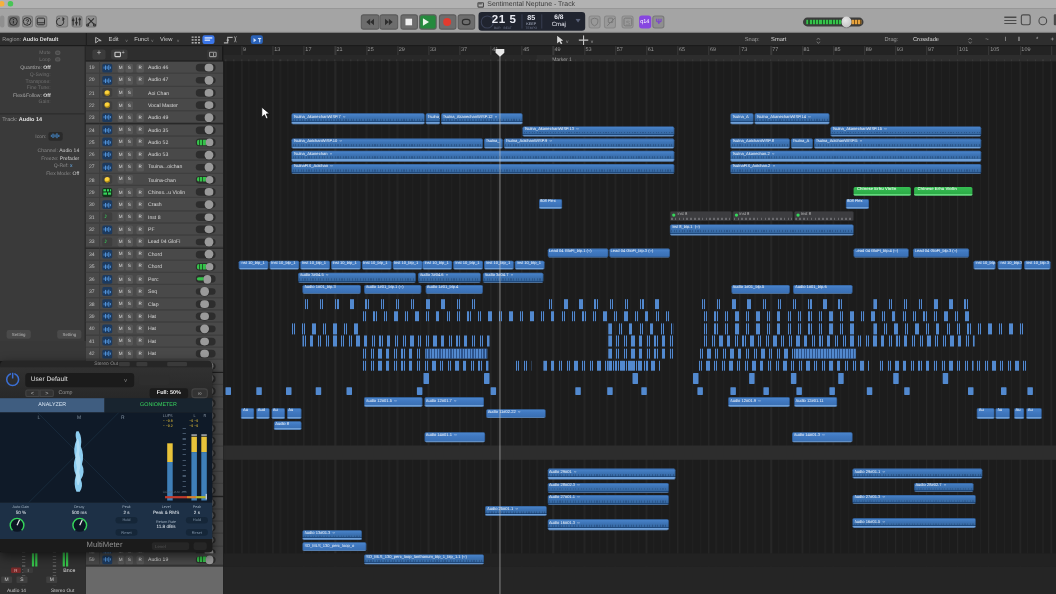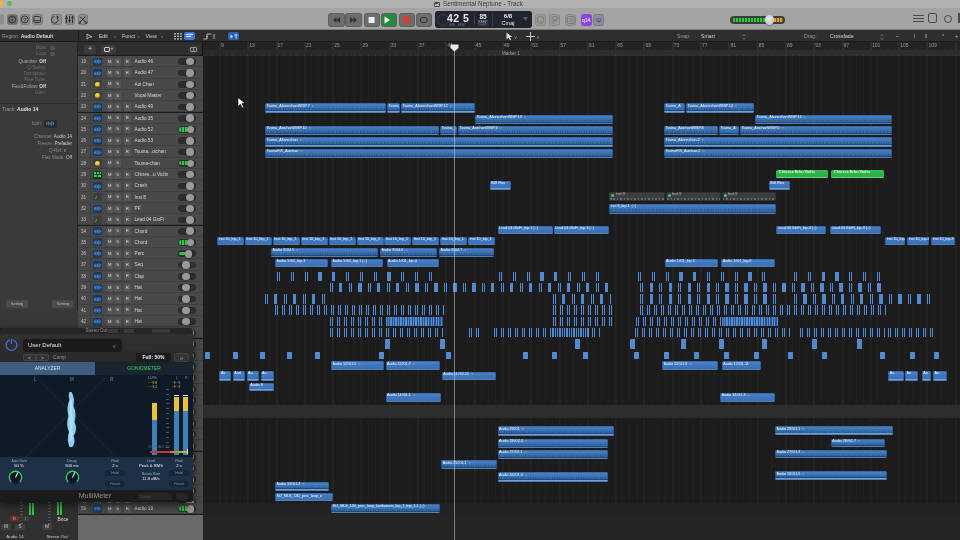--- a/index.html
+++ b/index.html
@@ -61,21 +61,21 @@
       <rect x="40.6" y="4" width="6" height="6" fill="#f0f0f0"></rect>
     </g>
     <path d="M56.5 3.6 L62 7 L56.5 10.4 Z" fill="#eaf5ea"></path>
     <circle cx="78.5" cy="7" r="3.6" fill="#e23a2e"></circle>
     <g fill="none" stroke="#2e2e2e" stroke-width="1">
       <rect x="92.3" y="4.6" width="7" height="4.8" rx="2.4"></rect>
     </g>
   </svg>
 <div class="a" style="left:434.6px;top:11px;width:97px;height:17px;background:#20242f;border-radius:3px"></div>
 <div class="a" style="left:436.5px;top:13.5px;width:12px;height:12px;border:1px solid #3a4156;border-radius:50%"></div>
-<div class="a" style="left:447px;top:11.5px;width:26px;height:12px;color:#e8eaf2;font-size:10.5px;line-height:12px;font-weight:bold;letter-spacing:0.5px">42 5</div>
+<div class="a" style="left:447px;top:11.5px;width:26px;height:12px;color:#e8eaf2;font-size:10.5px;line-height:12px;font-weight:bold;letter-spacing:0.5px">21 5</div>
 <div class="a" style="left:449px;top:23px;width:22px;height:4px;color:#6a7288;font-size:3px;line-height:4px">BAR&nbsp;&nbsp;&nbsp;BEAT</div>
 <div class="a" style="left:473.5px;top:13px;width:1px;height:13px;background:#353b4e"></div>
 <div class="a" style="left:475px;top:12.5px;width:16px;height:7px;color:#e8eaf2;font-size:6.5px;line-height:7px;text-align:center;font-weight:bold">85</div>
 <div class="a" style="left:475px;top:19.5px;width:16px;height:4px;color:#b9c1d4;font-size:3.4px;line-height:4px;text-align:center">KEEP</div>
 <div class="a" style="left:475px;top:23.5px;width:16px;height:3.5px;color:#6a7288;font-size:3px;line-height:3.5px;text-align:center">TEMPO</div>
 <div class="a" style="left:491.5px;top:13px;width:1px;height:13px;background:#353b4e"></div>
 <div class="a" style="left:495px;top:12.5px;width:26px;height:7px;color:#e8eaf2;font-size:6px;line-height:7px;text-align:center;font-weight:bold">6/8</div>
 <div class="a" style="left:495px;top:19.5px;width:26px;height:6px;color:#e8eaf2;font-size:5.5px;line-height:6px;text-align:center">Cmaj</div>
 <svg class="a" style="left:523px;top:17px" width="5" height="4" viewBox="0 0 5 4">
     <path d="M0 0 L5 0 L2.5 3.5 Z" fill="#596178"></path>

